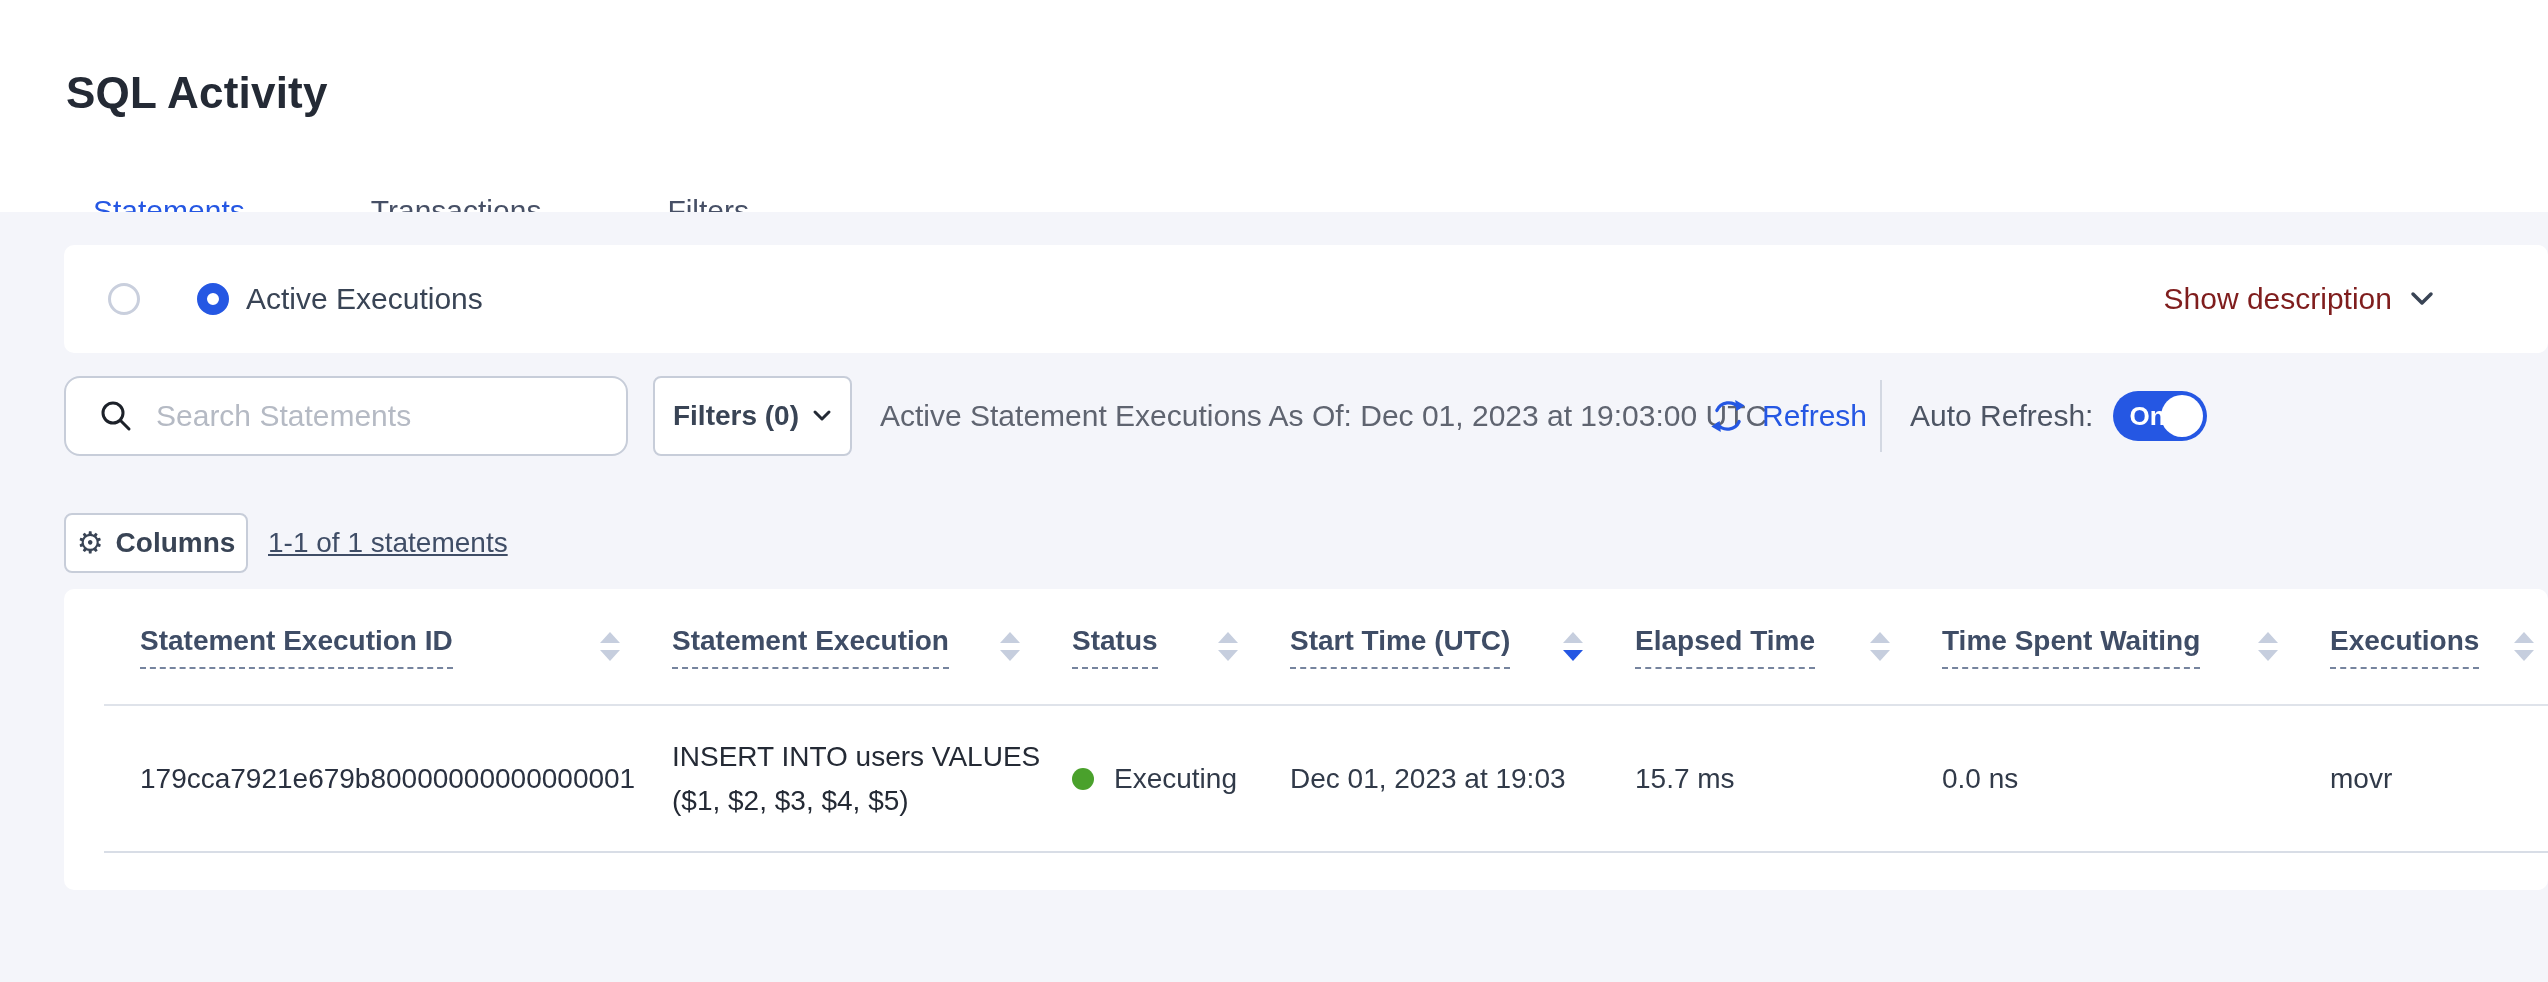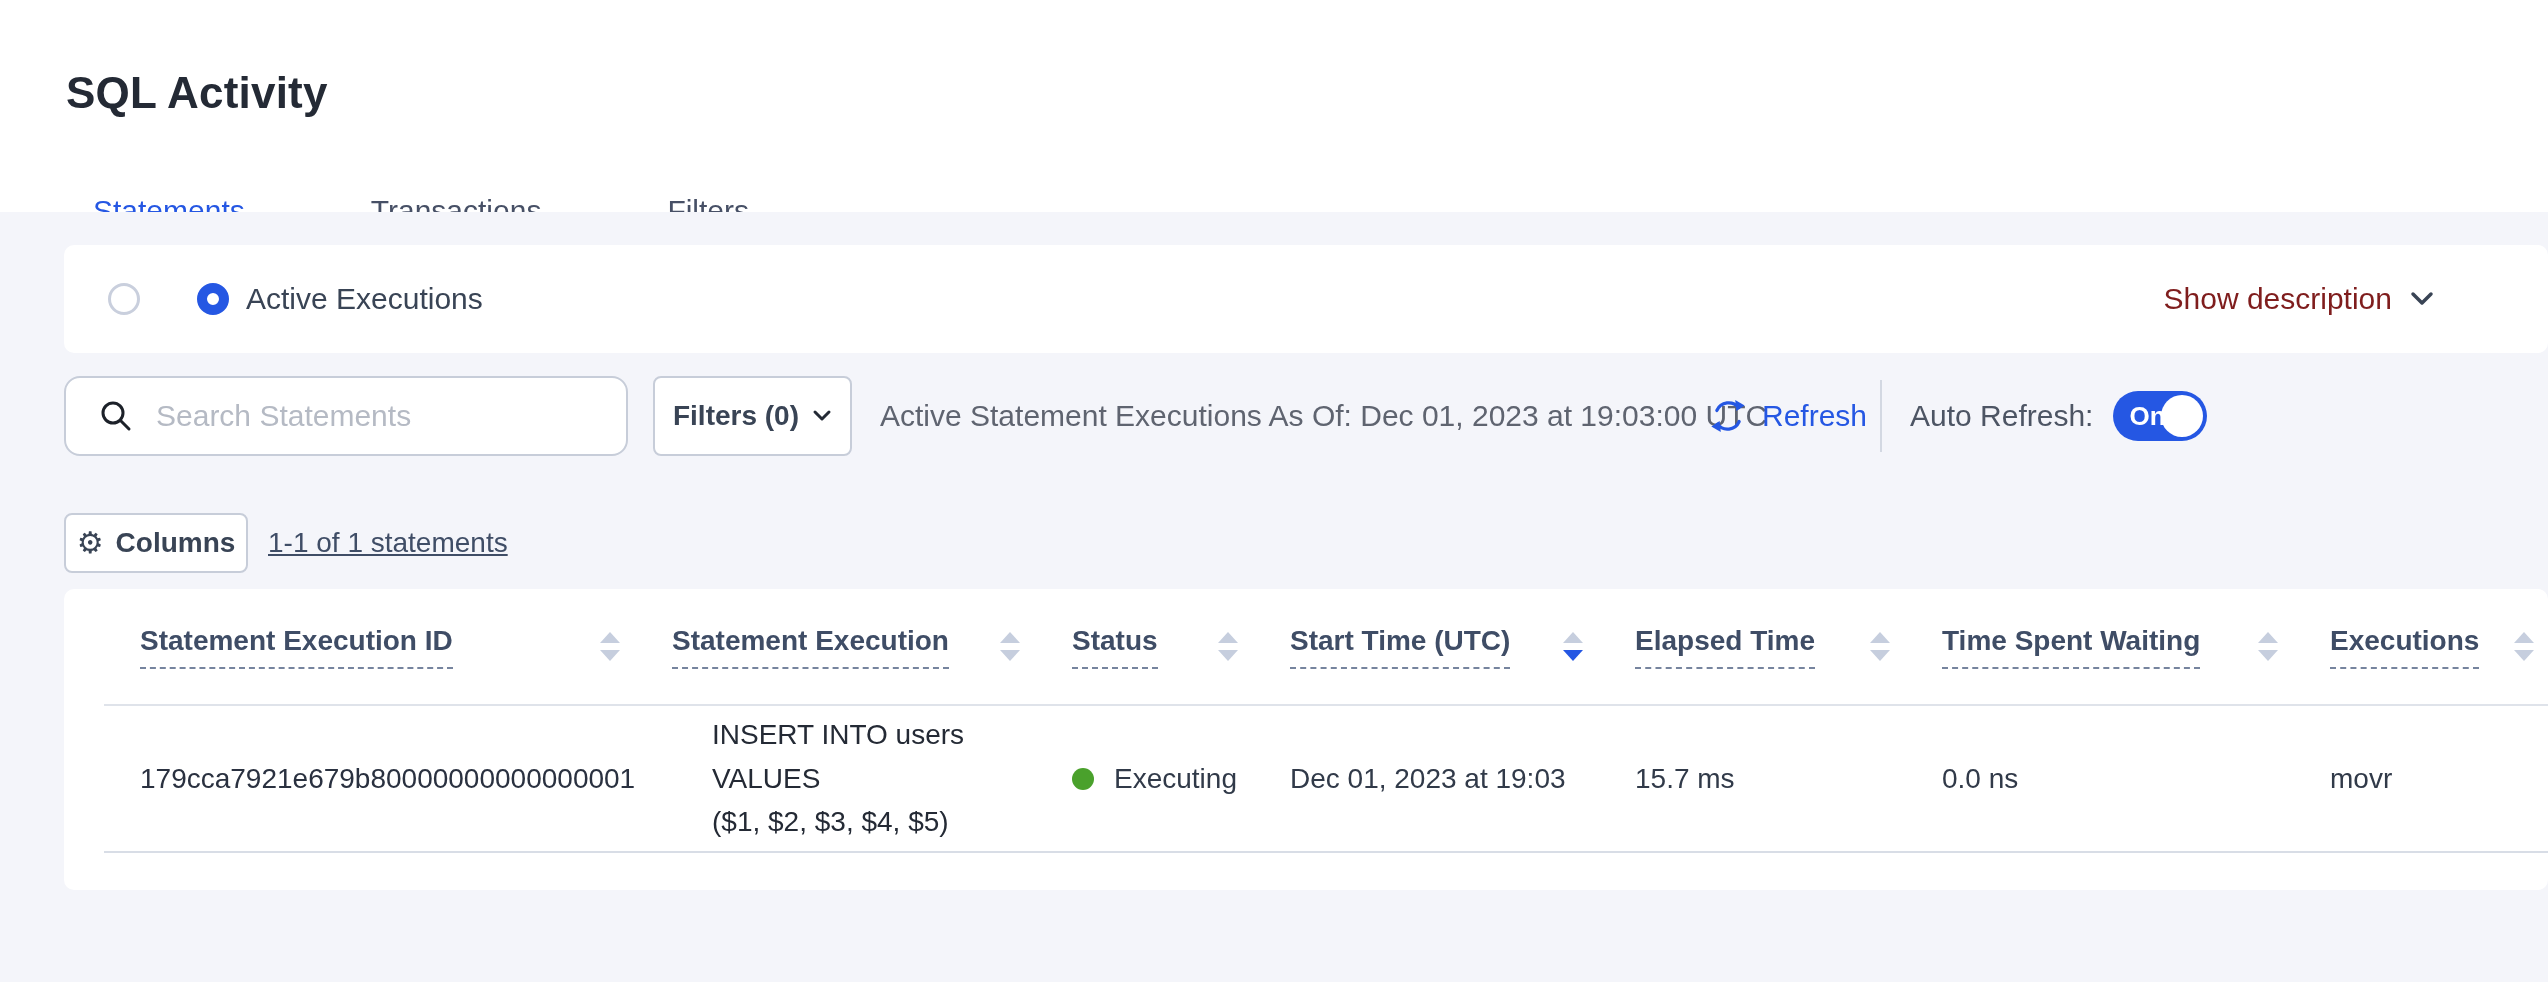--- a/index.html
+++ b/index.html
@@ -60,21 +60,21 @@
   th:first-child .th-inner { padding-left:36px; }
   th:last-child .th-inner { padding-right:14px; }
   .th-label { font-size:28px; font-weight:700; color:#3f4d66; padding-bottom:10px; border-bottom:2px dashed #76849e; cursor:pointer; white-space:nowrap; }
   .sort { display:flex; flex-direction:column; gap:7px; cursor:pointer; flex:none; }
   .tri { width:0; height:0; border-left:10px solid transparent; border-right:10px solid transparent; }
   .tri.up { border-bottom:11px solid #c6cede; }
   .tri.down { border-top:11px solid #c6cede; }
   th.sort-desc .tri.down { border-top-color:#2557e3; }
   tbody td { height:147px; vertical-align:middle; border-bottom:2px solid #d8dde6; font-size:28px; color:#313a49; }
   td:first-child { padding-left:36px; color:#2a3140; }
-  .stmt { white-space:pre-line; line-height:1.55; color:#242a35;margin-left:40px; }
+  .stmt { white-space:pre-line; line-height:1.55; color:#242a35; }
   .status-cell { display:flex; align-items:center; gap:20px; }
   .dot { width:22px; height:22px; border-radius:50%; background:#4aa12c; flex:none; }
 
   svg { display:block; }
 </style>
 </head>
 <body>
 
 <div class="screen">
 

